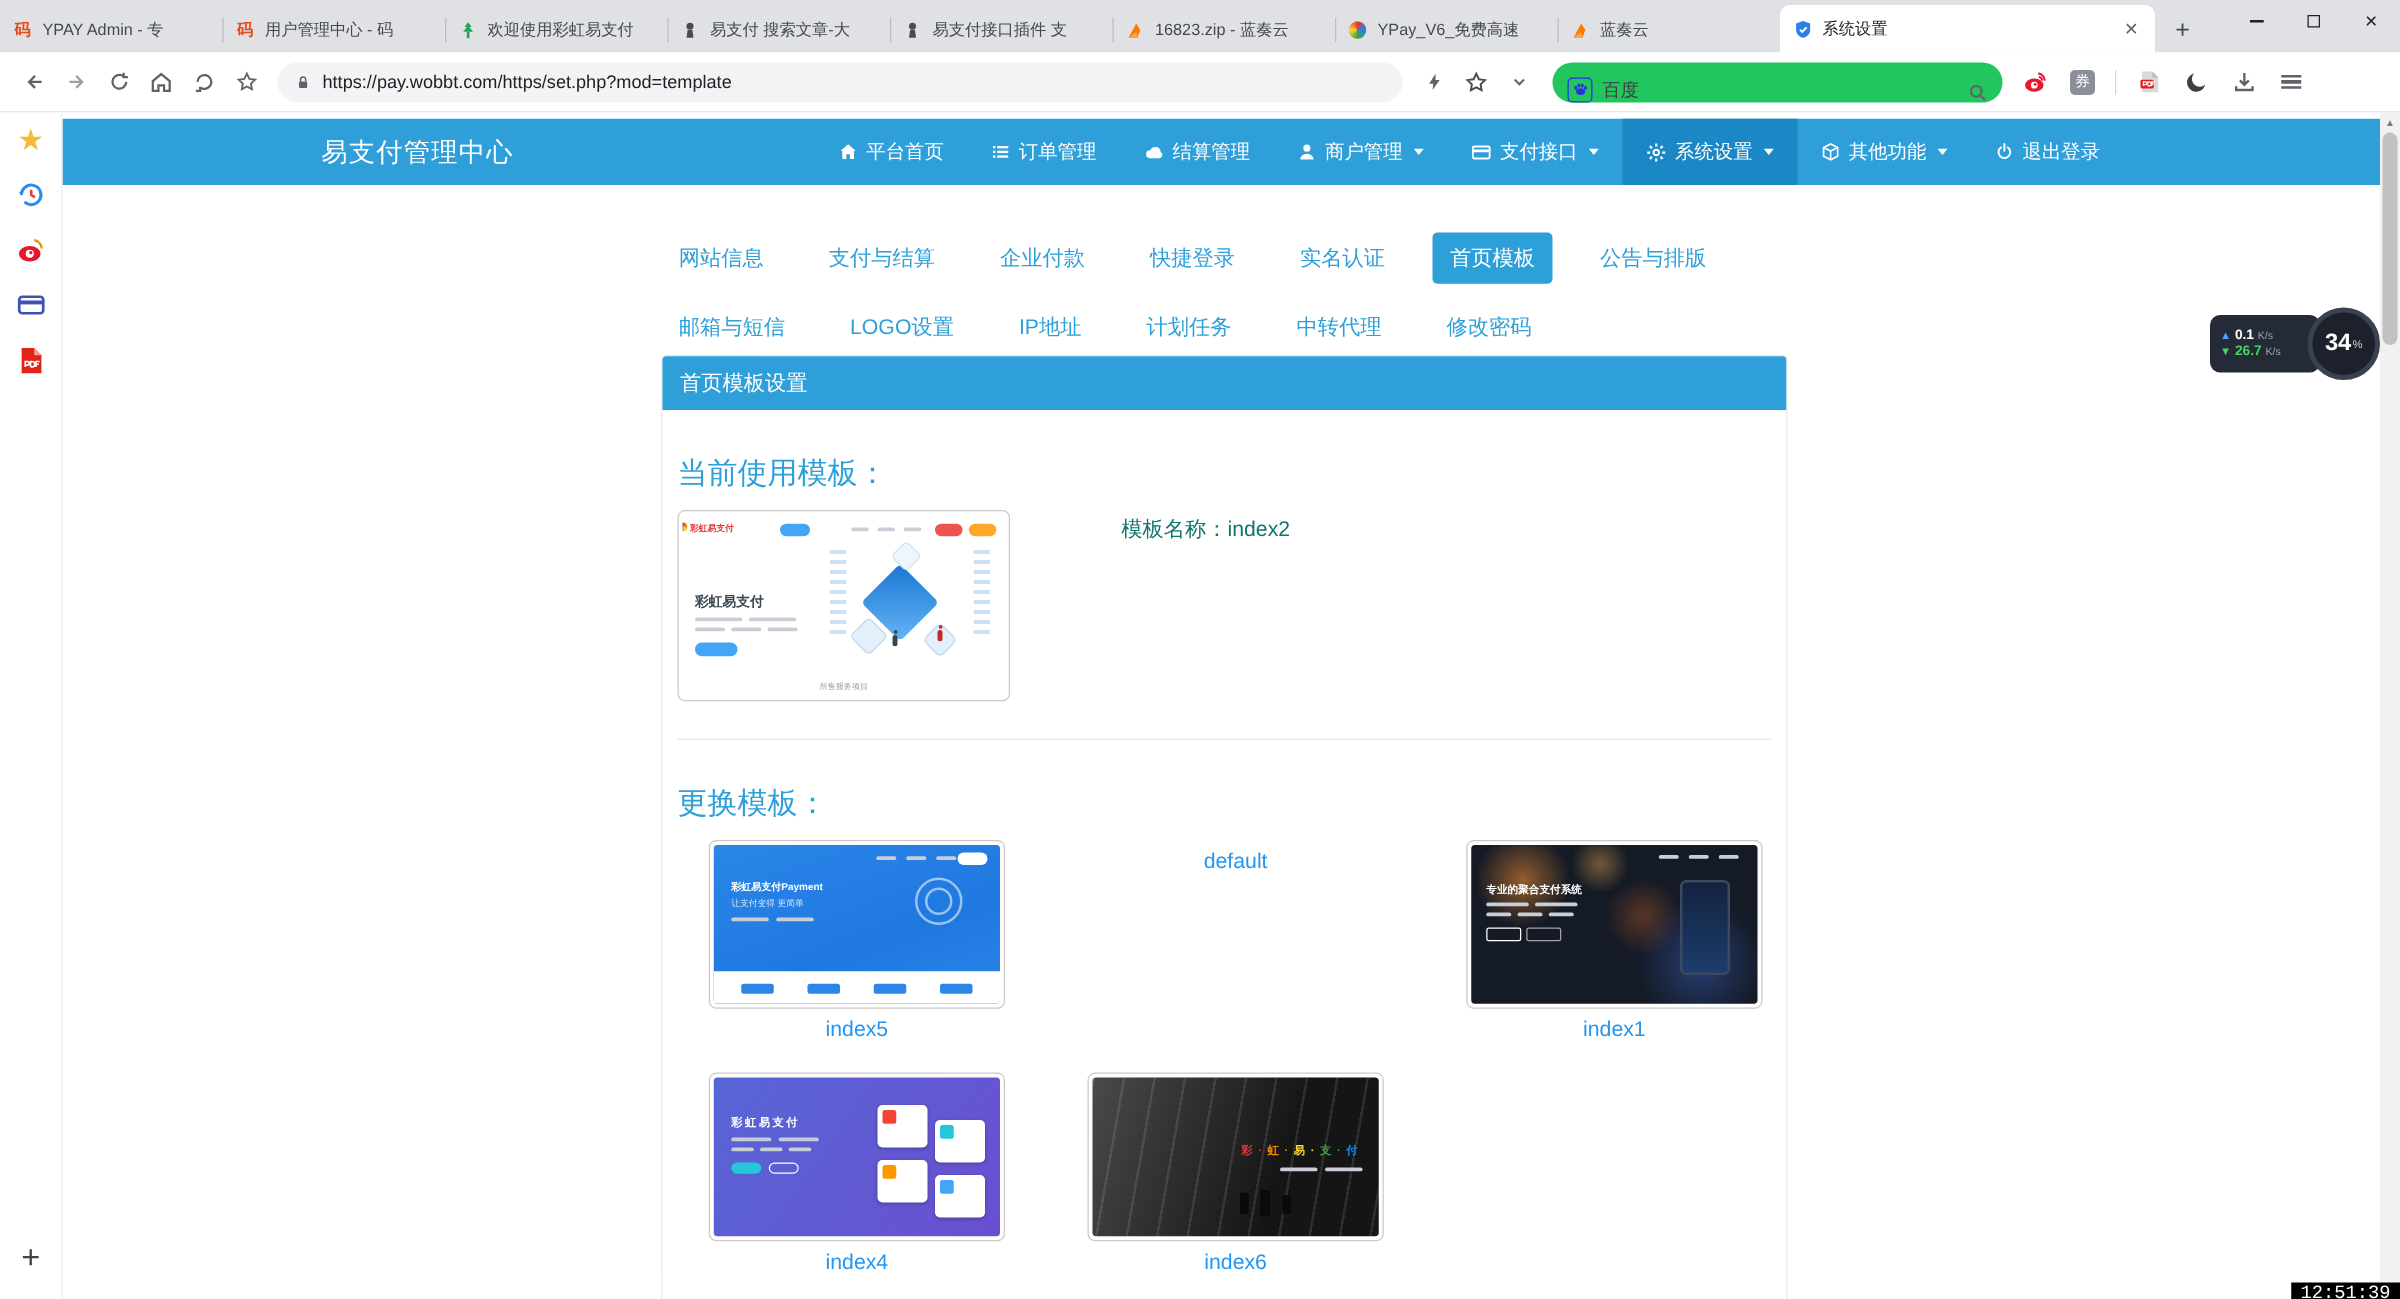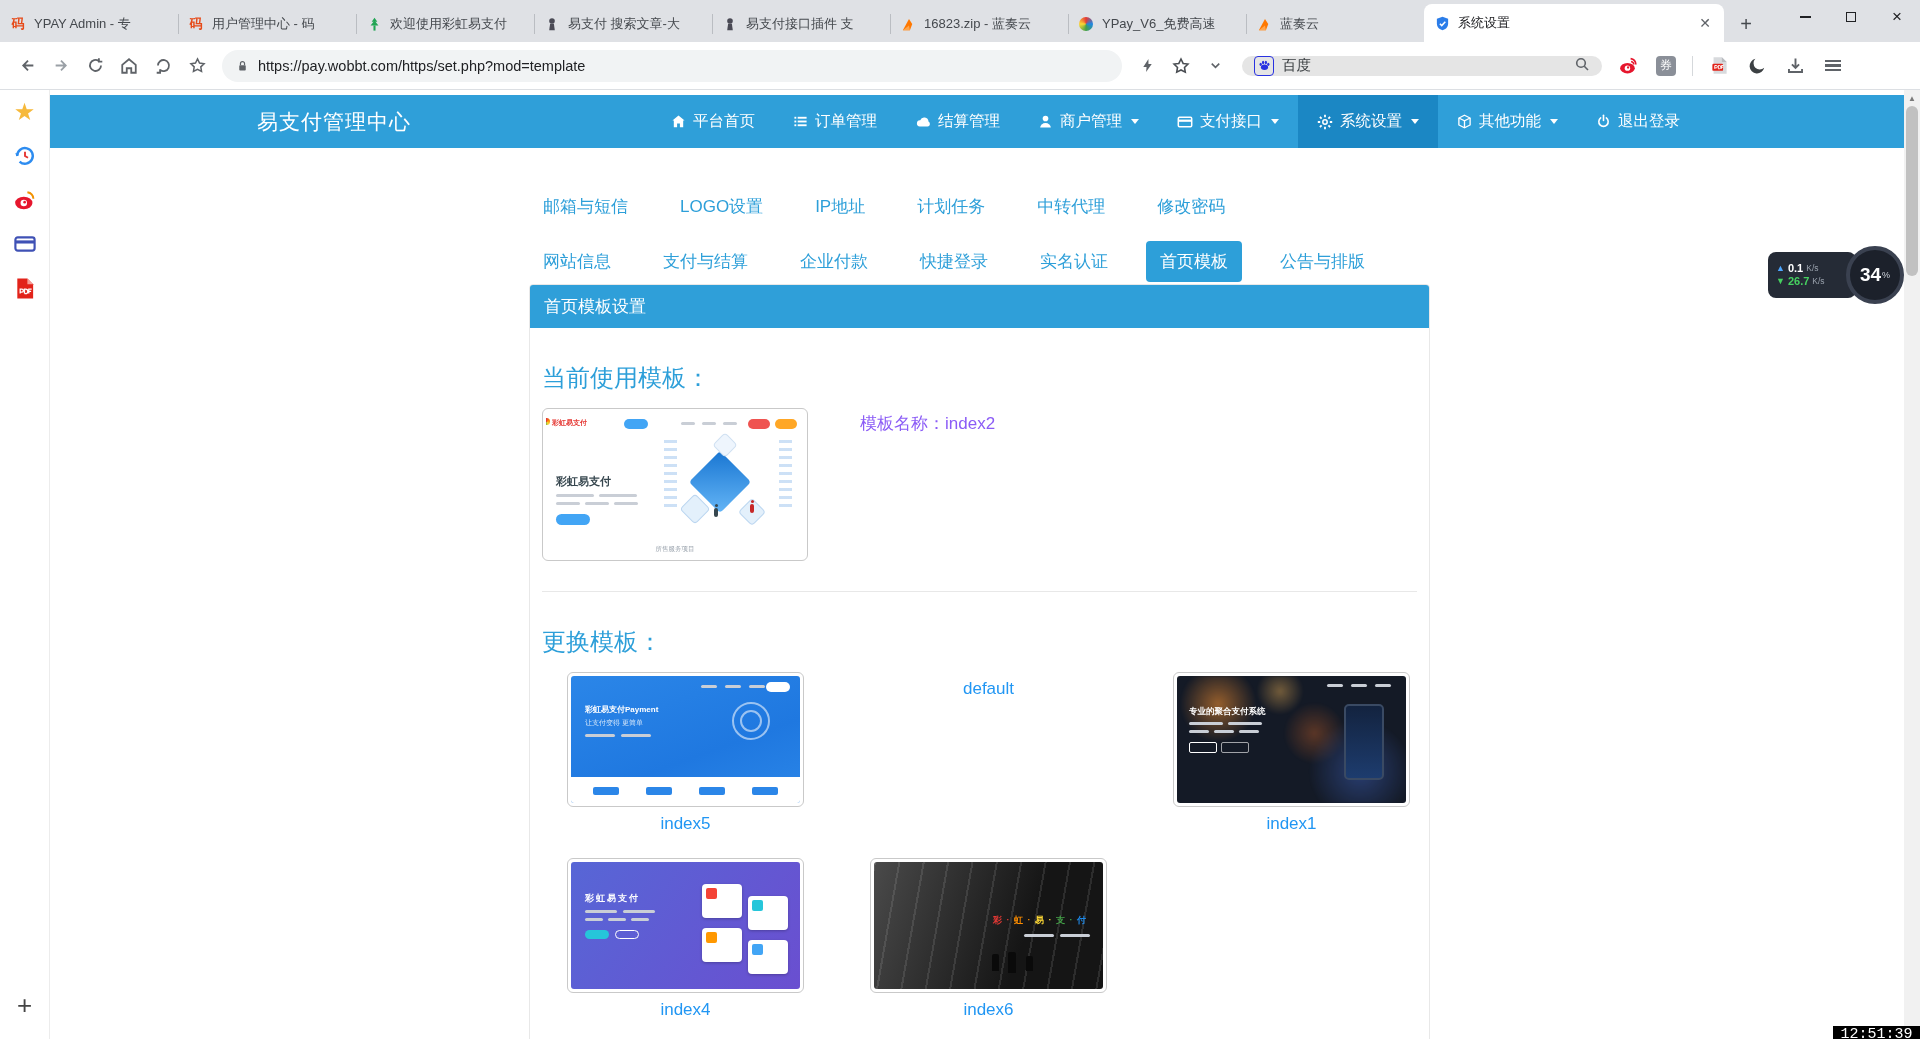--- a/index.html
+++ b/index.html
@@ -22,21 +22,21 @@
   .wc-min i{display:block;width:11px;height:2px;background:#202124}
   .wc-max i{display:block;width:10px;height:10px;border:1.6px solid #202124;box-sizing:border-box}
   .wc-close{font-size:17px}
   
   .toolbar{position:absolute;left:0;top:42px;width:1920px;height:48px;background:#fff;border-bottom:1px solid #dcdfe3;
     display:flex;align-items:center;box-sizing:border-box;padding:0 10px}
   .tbtn{width:34px;height:34px;border-radius:50%;display:flex;align-items:center;justify-content:center;cursor:pointer;flex:0 0 auto}
   .urlbar{height:32px;background:#f1f3f4;border-radius:16px;display:flex;align-items:center;
     margin:0 8px;padding:0 14px;flex:0 0 900px;box-sizing:border-box}
   .urltext{font-size:14.5px;color:#202124;margin-left:9px;white-space:nowrap}
-  .searchbox{height:20px;background:#e5e5e5;border-radius:16px;display:flex;align-items:flex-start;
+  .searchbox{height:32px;background:#22c55e;border-radius:16px;display:flex;align-items:flex-end;
     margin-left:10px;padding:0 12px;flex:0 0 360px;box-sizing:border-box}
   .searchbox .eng{font-size:14.5px;color:#3c4043;margin-left:8px;flex:1}
   .baidubox{width:20px;height:20px;border:1.5px solid #2932e1;border-radius:4px;display:flex;align-items:center;justify-content:center;box-sizing:border-box}
   .extrow{display:flex;align-items:center;margin-left:14px;gap:14px}
   .ext{width:24px;height:24px;display:flex;align-items:center;justify-content:center;cursor:pointer}
   .coupon{width:20px;height:20px;background:#8a8f98;color:#fff;border-radius:4px;font-size:12px;display:flex;align-items:center;justify-content:center}
   .vsep{width:1px;height:20px;background:#d5d8db}
   .menuicon i{display:block;width:16px;height:2.2px;background:#5f6368;margin:2.6px 0}
   
   .rail{position:absolute;left:0;top:90px;width:49px;height:949px;background:#fff;border-right:1px solid #ececec;z-index:5}
@@ -58,21 +58,21 @@
   .stab.active{background:#2d9fd9;color:#fff}
   
   .panel{position:absolute;left:480px;top:194px;width:901px;height:900px;background:#fff;border:1px solid #e8e8e8;
     border-radius:4px;box-sizing:border-box}
   .panel-h{height:43px;background:#2f9fd9;border-radius:3px 3px 0 0;color:#fff;font-size:17px;display:flex;align-items:center;padding-left:14px}
   .panel-b{padding:0 12px}
   .bighead{color:#2d9fd9;font-size:24px;margin-top:34px}
   .cur-row{display:flex;margin-top:14px}
   .tplcard{border:1px solid #c9c9c9;border-radius:6px;padding:3px;background:#fff;box-sizing:border-box;cursor:pointer}
   .curcard{width:266px;height:153px;cursor:default}
-  .tname{font-size:17px;color:#8b5cf6;margin-left:52px;margin-top:4px}
+  .tname{font-size:17px;color:#0f766e;margin-left:89px;margin-top:4px}
   .hr{border:0;border-top:1px solid #e8e8e8;margin:30px 0 0 0}
   .grid{display:grid;grid-template-columns:repeat(3,237px);column-gap:66px;margin:14px 0 0 25px}
   .cell{margin-bottom:24px}
   .gridcard{width:237px;height:135px}
   .tlabel{text-align:center;color:#2196f3;font-size:17px;margin-top:7px;cursor:pointer}
   
   .thumb{position:relative;width:100%;height:100%;border-radius:3px;overflow:hidden;background:#fff}
   .abs{position:absolute}
   .pill{border-radius:20px}
   .dash{background:#c9ced6;height:3px;border-radius:2px}
@@ -445,36 +445,36 @@
           <svg width="15" height="15" viewBox="0 0 16 16">
             <path d="M5 4.2a5 5 0 1 0 6 0" fill="none" stroke="#fff" stroke-width="1.7" stroke-linecap="round"></path>
             <path d="M8 1.3V7" stroke="#fff" stroke-width="1.7" stroke-linecap="round"></path>
           </svg>
           <span>退出登录</span>
         </div>
       </div>
   </div>
 
   <div class="stabs">
-    <div class="stabrow" id="stabrow2">
-        <div class="stab">邮箱与短信</div>
-        <div class="stab">LOGO设置</div>
-        <div class="stab">IP地址</div>
-        <div class="stab">计划任务</div>
-        <div class="stab">中转代理</div>
-        <div class="stab">修改密码</div>
-      </div>
     <div class="stabrow" id="stabrow1">
         <div class="stab">网站信息</div>
         <div class="stab">支付与结算</div>
         <div class="stab">企业付款</div>
         <div class="stab">快捷登录</div>
         <div class="stab">实名认证</div>
         <div class="stab active">首页模板</div>
         <div class="stab">公告与排版</div>
+      </div>
+    <div class="stabrow" id="stabrow2">
+        <div class="stab">邮箱与短信</div>
+        <div class="stab">LOGO设置</div>
+        <div class="stab">IP地址</div>
+        <div class="stab">计划任务</div>
+        <div class="stab">中转代理</div>
+        <div class="stab">修改密码</div>
       </div>
   </div>
 
   <div class="panel">
     <div class="panel-h">首页模板设置</div>
     <div class="panel-b">
       <div class="bighead">当前使用模板：</div>
       <div class="cur-row">
         <div class="tplcard curcard">
           <div class="thumb" id="curthumb">

